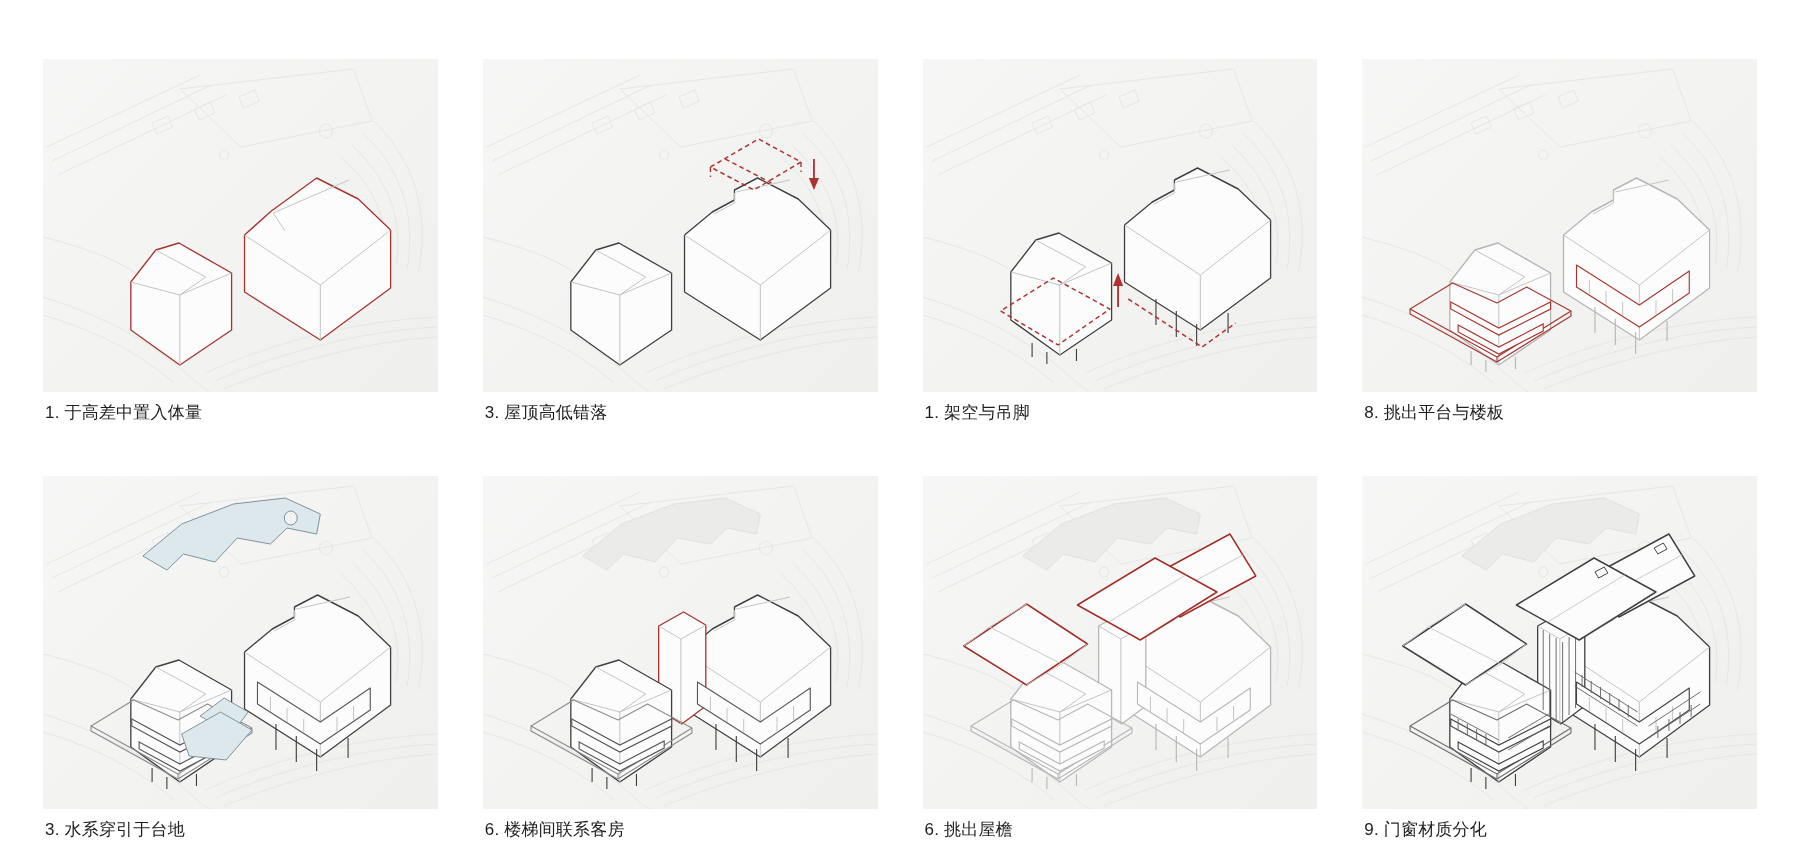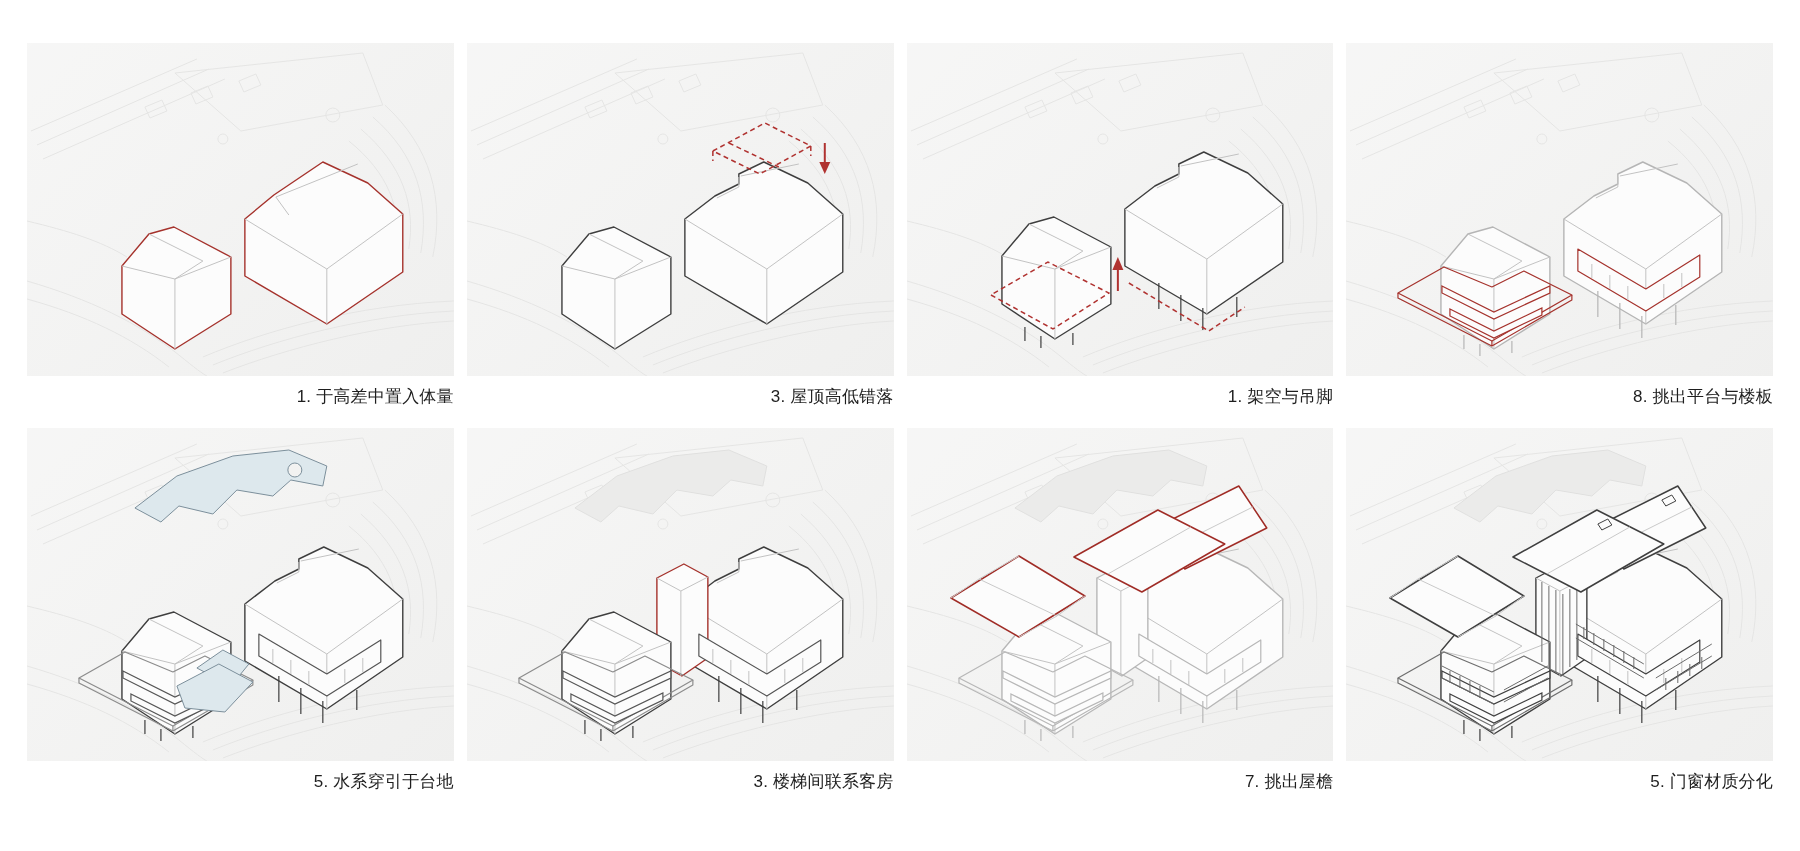--- a/index.html
+++ b/index.html
@@ -9,21 +9,21 @@
     overflow:hidden;
   }
   .sheet{
     box-sizing:border-box;
     padding:43px 27px 0 27px;
     display:grid;
     grid-template-columns:repeat(4,1fr);
     column-gap:13px;
     row-gap:21px;
   }
-  figure.cell{margin:0;text-align:right;}
+  figure.cell{margin:16px;}
   .panel{
     height:333px;
     background:#f2f2f1;
     background-image:linear-gradient(135deg, rgba(255,255,255,.35) 0%, rgba(0,0,0,.012) 100%);
   }
   .panel svg{display:block;width:100%;height:100%;}
   figcaption.cap{
     margin:10px 0 0 2px;
     font-size:17px;
     line-height:21px;
@@ -216,57 +216,57 @@
         <use href="#legs" color="#3e3e3e"></use>
         <use href="#terrace" color="#8c8c8c"></use>
         <use href="#platforms" color="#555555"></use>
         <use href="#balcony" color="#555555"></use>
         <g>
           <path fill="#dde8ed" stroke="#7b8f9b" stroke-width="1" d="M170,240 L196,222 L222,236 L204,258 Z"></path>
           <path fill="#dde8ed" stroke="#7b8f9b" stroke-width="1" d="M150,258 L192,236 L226,254 L198,284 L158,280 Z"></path>
         </g>
       </svg>
     </div>
-    <figcaption class="cap">5. 水系穿引于台地</figcaption>
+    <figcaption class="cap">3. 水系穿引于台地</figcaption>
   </figure>
 
   <figure class="cell">
     <div class="panel">
       <svg viewBox="0 0 427 333" preserveAspectRatio="none">
         <use href="#site"></use>
         <path fill="#ebebea" stroke="#e0e0df" stroke-width="1" d="M108,80 L150,48 L206,28 L262,22 L300,38 L296,58 L264,52 L246,68 L210,62 L186,86 L152,78 L134,94 Z"></path>
         <use href="#vol-big-step" color="#3e3e3e"></use>
         <use href="#tower" color="#a5322c"></use>
         <use href="#vol-small" color="#3e3e3e"></use>
         <use href="#legs" color="#3e3e3e"></use>
         <use href="#terrace" color="#8c8c8c"></use>
         <use href="#platforms" color="#555555"></use>
         <use href="#balcony" color="#555555"></use>
       </svg>
     </div>
-    <figcaption class="cap">3. 楼梯间联系客房</figcaption>
+    <figcaption class="cap">6. 楼梯间联系客房</figcaption>
   </figure>
 
   <figure class="cell">
     <div class="panel">
       <svg viewBox="0 0 427 333" preserveAspectRatio="none">
         <use href="#site"></use>
         <path fill="#ebebea" stroke="#e0e0df" stroke-width="1" d="M108,80 L150,48 L206,28 L262,22 L300,38 L296,58 L264,52 L246,68 L210,62 L186,86 L152,78 L134,94 Z"></path>
         <use href="#vol-big-step" color="#b7b7b7"></use>
         <use href="#tower" color="#b7b7b7"></use>
         <use href="#vol-small" color="#b7b7b7"></use>
         <use href="#legs" color="#b7b7b7"></use>
         <use href="#terrace" color="#b7b7b7"></use>
         <use href="#platforms" color="#b7b7b7"></use>
         <use href="#balcony" color="#b7b7b7"></use>
         <use href="#roof-big" color="#a02c26"></use>
         <use href="#roof-small" color="#a02c26"></use>
       </svg>
     </div>
-    <figcaption class="cap">7. 挑出屋檐</figcaption>
+    <figcaption class="cap">6. 挑出屋檐</figcaption>
   </figure>
 
   <figure class="cell">
     <div class="panel">
       <svg viewBox="0 0 427 333" preserveAspectRatio="none">
         <use href="#site"></use>
         <path fill="#ebebea" stroke="#e0e0df" stroke-width="1" d="M108,80 L150,48 L206,28 L262,22 L300,38 L296,58 L264,52 L246,68 L210,62 L186,86 L152,78 L134,94 Z"></path>
         <use href="#vol-big-step" color="#3f3f3f"></use>
         <use href="#tower" color="#3f3f3f"></use>
         <use href="#vol-small" color="#3f3f3f"></use>
@@ -287,16 +287,16 @@
           <path d="M196,154 v80 M203,158 v82 M210,162 v84 M217,166 v80 M224,161 v78 M231,156 v76"></path>
         </g>
         <use href="#roof-big" color="#3f3f3f"></use>
         <use href="#roof-small" color="#3f3f3f"></use>
         <g stroke="#3f3f3f" fill="#fcfcfc" stroke-width="1">
           <path d="M316,72 l10,-5 4,6 -10,5 Z"></path>
           <path d="M252,96 l10,-5 4,6 -10,5 Z"></path>
         </g>
       </svg>
     </div>
-    <figcaption class="cap">5. 门窗材质分化</figcaption>
+    <figcaption class="cap">9. 门窗材质分化</figcaption>
   </figure>
 
 </main>
 
 </body></html>

